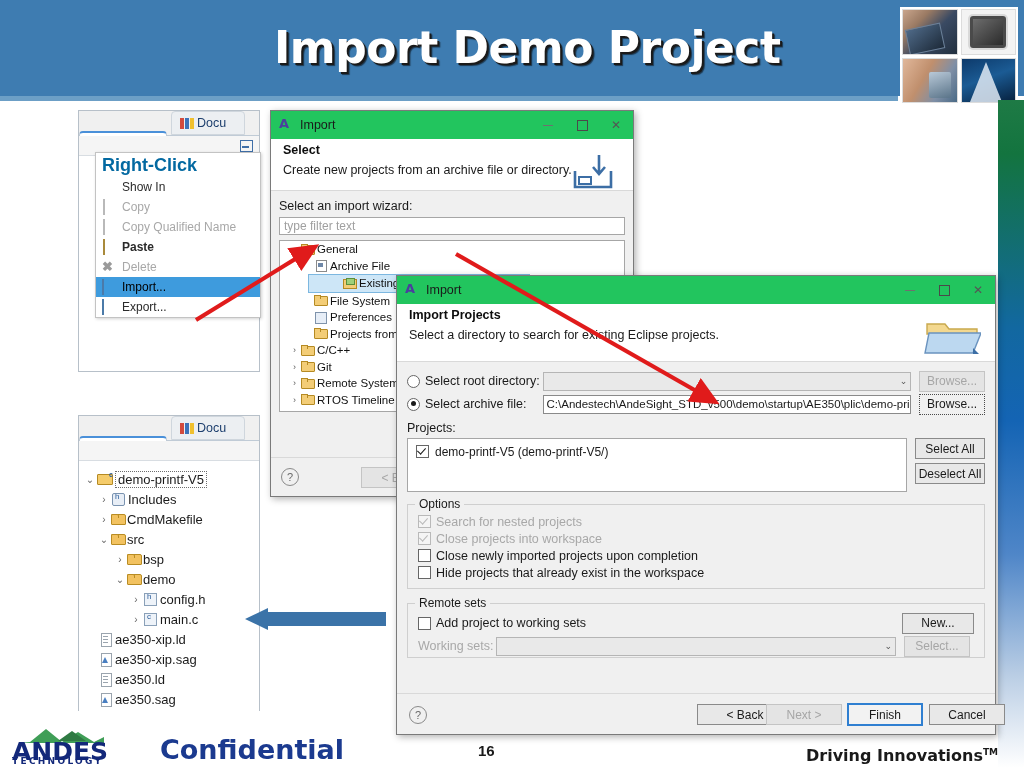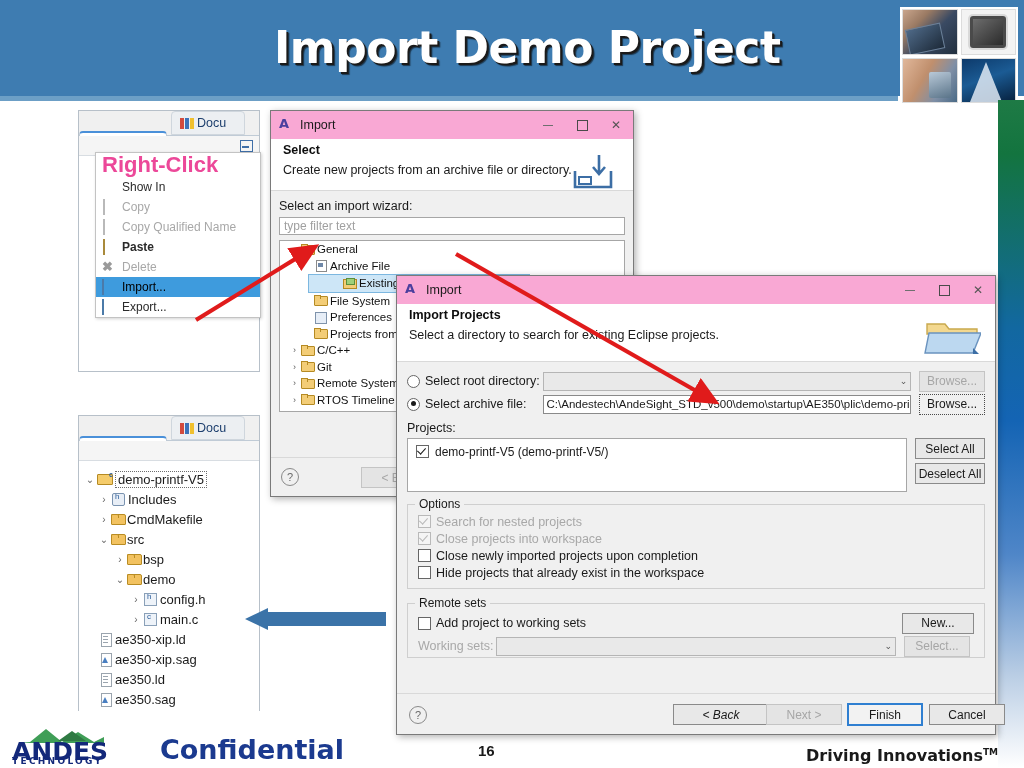--- a/index.html
+++ b/index.html
@@ -61,21 +61,21 @@
   .book-ico:after{content:"";position:absolute;left:5px;top:0;width:4px;height:11px;background:#3c72b9;
       box-shadow:5px 0 0 0 #f0c02e;}
   .viewtoolbar{height:19px;background:#f5f5f5;border-bottom:1px solid #d8dde2;position:relative;}
   .minimize-ico{position:absolute;right:6px;top:4px;width:11px;height:10px;border:1.4px solid #3f6fa8;}
   .minimize-ico:after{content:"";position:absolute;left:1px;top:5px;width:7px;height:2px;background:#3f6fa8;}
   
   #ctx-view{left:78px;top:110px;width:180px;height:260px;border:1px solid #b7c0c9;}
   #ctx-menu{position:absolute;left:16px;top:41px;width:164px;background:#ffffff;
             border:1px solid #c3c3c3;box-shadow:1px 1px 3px rgba(0,0,0,.18);}
   .ctx-head{height:24px;display:flex;align-items:center;padding-left:6px;
-            font-size:22px;color:#ec4899;font-weight:bold;background:#ffffff;white-space:nowrap;}
+            font-size:18px;color:#0369a1;font-weight:bold;background:#ffffff;white-space:nowrap;}
   .ctx-item{height:20px;display:flex;align-items:center;gap:6px;padding-left:6px;font-size:12px;color:#2b2b2b;}
   .ctx-item.dim{color:#a8a8a8;}
   .ctx-item.sel{background:#3e9bdd;color:#000000;}
   .ctx-ico{width:14px;height:14px;flex:0 0 14px;position:relative;}
   .ico-copy{border:1px solid #b9b9b9;background:#f6f6f6;width:10px;height:12px;margin-left:1px;}
   .ico-paste{background:#f0d48a;border:1px solid #a98a3b;width:11px;height:12px;margin-left:1px;}
   .ico-delete{color:#9a9a9a;font-size:13px;line-height:14px;font-weight:bold;}
   .ico-import{width:13px;height:11px;border:1px solid #4b7aa8;background:#dce9f4;margin-top:2px;}
   .ico-export{width:13px;height:11px;border:1px solid #4b7aa8;background:#eef4fa;margin-top:2px;}
   
@@ -107,21 +107,21 @@
      background:#eef3f9;border:1px solid #8aa0b8;}
   .hfile-ico:after{content:"h";position:absolute;left:4px;top:-1px;font-size:8px;color:#2a5c9a;}
   .cfile-ico{width:14px;height:12px;flex:0 0 14px;position:relative;}
   .cfile-ico:before{content:"";position:absolute;left:1px;top:0;width:11px;height:11px;
      background:#eef3f9;border:1px solid #8aa0b8;}
   .cfile-ico:after{content:"c";position:absolute;left:4px;top:-1px;font-size:8px;color:#2a5c9a;}
   .selbox{border:1px dotted #6d6d6d;padding:0 2px;}
   
   .dlg{position:absolute;background:#f0f0f0;border:1px solid #7a7a7a;
        box-shadow:2px 2px 7px rgba(0,0,0,.3);font-size:12.5px;color:#1a1a1a;}
-  .dlg-title{height:28px;background:#f9a8d4;display:flex;align-items:center;padding-left:8px;position:relative;}
+  .dlg-title{height:28px;background:#22c55e;display:flex;align-items:center;padding-left:8px;position:relative;}
   .dlg-appicon{width:14px;height:14px;margin-right:7px;position:relative;flex:0 0 14px;}
   .dlg-appicon:before{content:"A";position:absolute;left:0;top:-2px;font-size:13px;font-weight:bold;
       color:#4b3f9e;font-family:"DejaVu Sans",sans-serif;}
   .dlg-titletext{font-size:12.5px;color:#1a1a1a;}
   .wbtns{position:absolute;right:0;top:0;height:28px;display:flex;align-items:center;}
   .wbtn{width:34px;height:28px;display:flex;align-items:center;justify-content:center;
         font-size:12px;color:#555;}
   .wbtn .minus{width:10px;height:1px;background:#6f6f6f;display:block;}
   .wbtn .sq{width:9px;height:9px;border:1px solid #4a4a4a;display:block;}
   .dlg-head{background:#ffffff;padding:4px 12px 10px 12px;position:relative;
@@ -516,21 +516,21 @@
           <span></span>
           <span class="combo-arrow">⌄</span>
           </span>
         <span class="btn dis" style="width:66px;margin-left:8px;">Select...</span>
       </div>
     </div>
   </div>
 
   <div class="dlg-foot" style="position:absolute;left:0;bottom:0;width:100%;height:40px;">
     <div class="help-ico" style="position:absolute;left:12px;top:12px;">?</div>
-    <div class="btn" style="position:absolute;left:276px;top:10px;width:96px;font-style:italic;">&lt; Back</div>
+    <div class="btn" style="position:absolute;left:300px;top:10px;width:96px;">&lt; Back</div>
     <div class="btn dis" style="position:absolute;left:369px;top:10px;width:76px;">Next &gt;</div>
     <div class="btn default" style="position:absolute;left:450px;top:9px;width:76px;height:23px;">Finish</div>
     <div class="btn" style="position:absolute;left:532px;top:10px;width:76px;">Cancel</div>
   </div>
 </div>
 
 <svg class="red-arrow" style="left:0;top:0;width:1024px;height:768px;">
   <defs>
     <marker id="rh" markerWidth="7" markerHeight="7" refX="3" refY="3.2" orient="auto">
       <path d="M0,0 L7,3.2 L0,6.4 z" fill="#e01b1b"></path>

